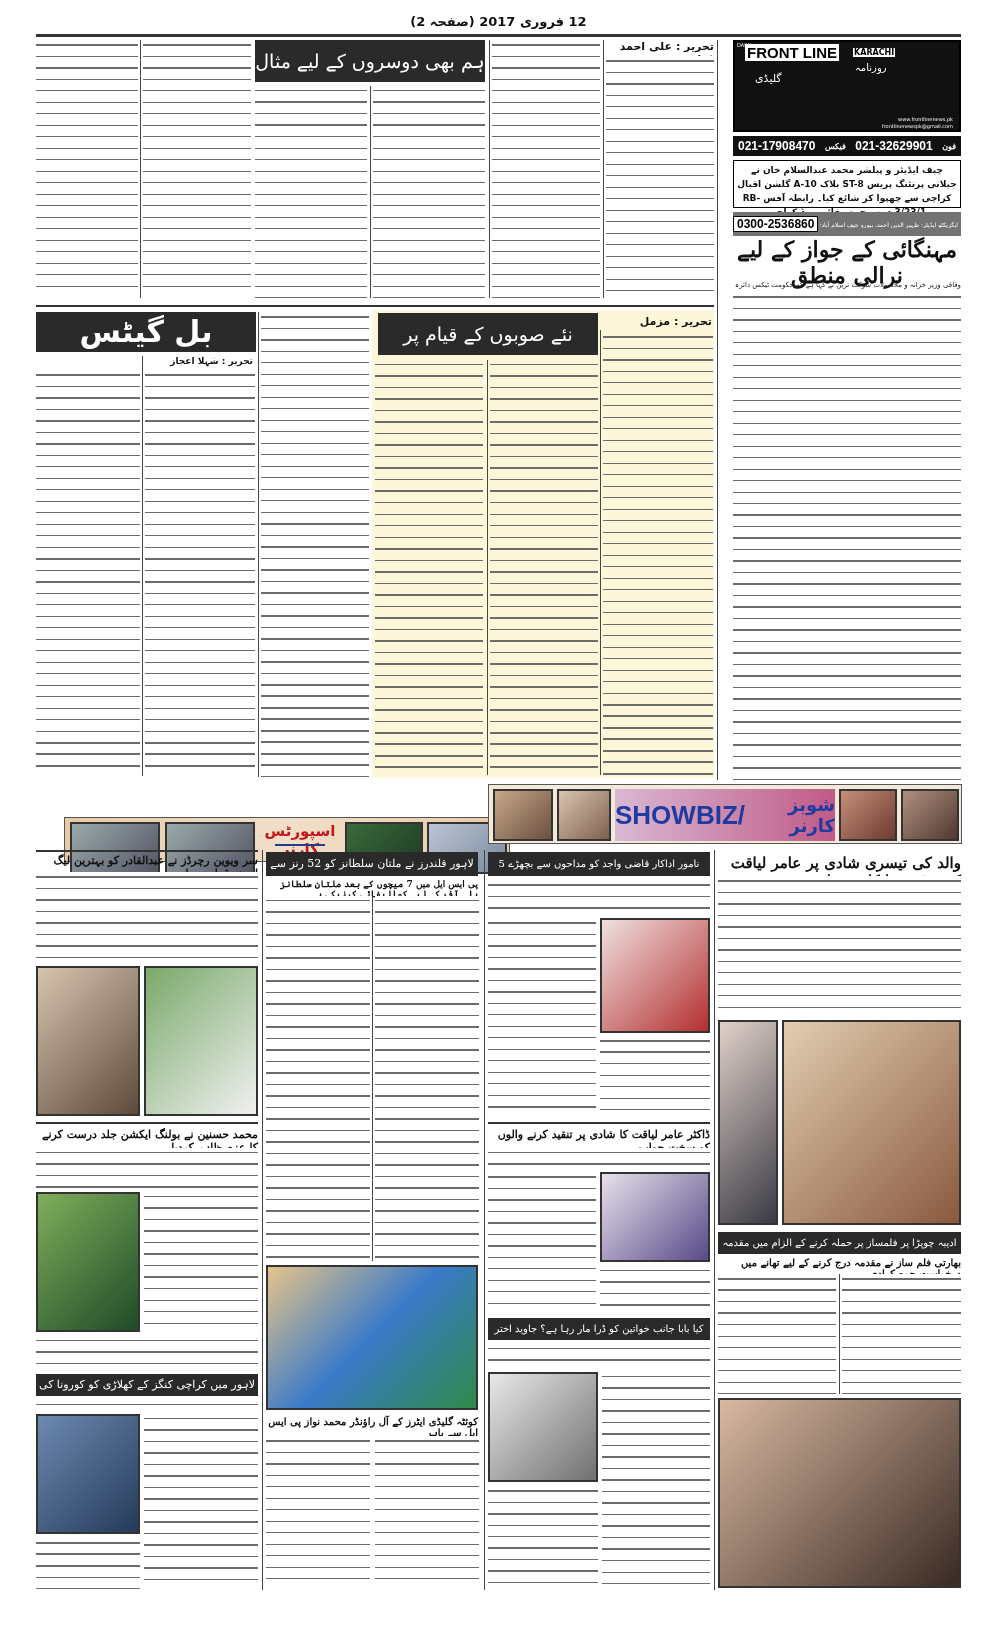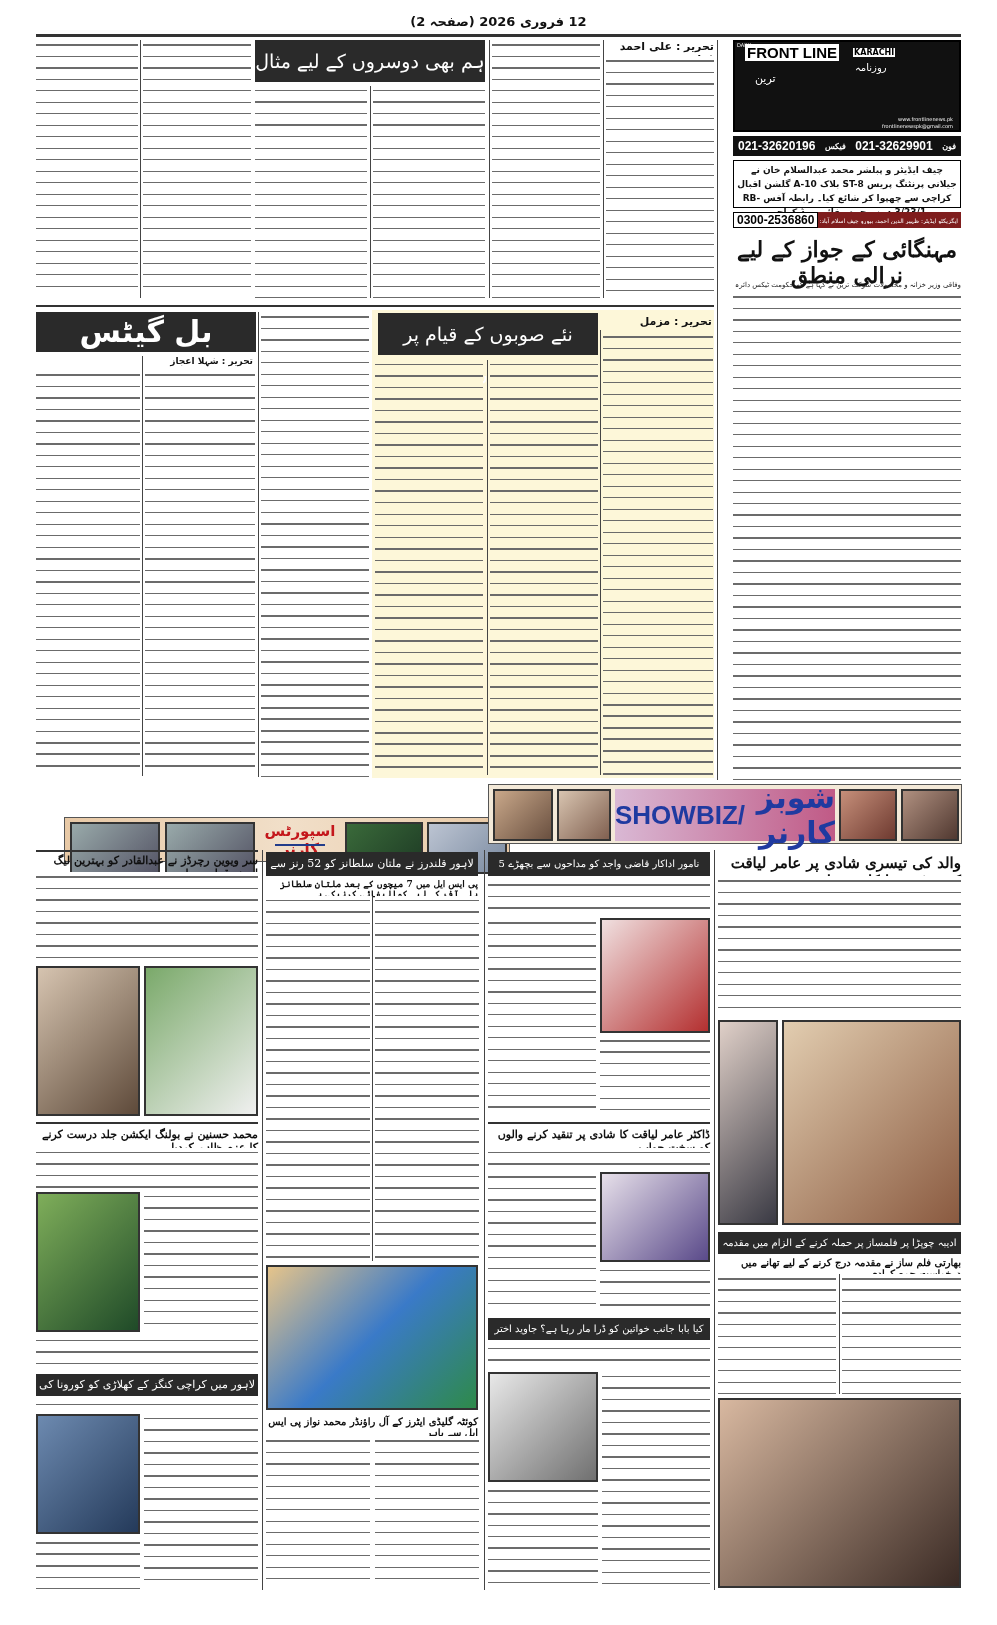--- a/index.html
+++ b/index.html
@@ -14,21 +14,21 @@
   .hrule { height: 2px; background: #333; }
   .blackhead { background: #2a2a2a; color: #fff; text-align: center; direction: rtl; font-family: "DejaVu Serif", serif; }
   .byline { font-size: 11px; font-weight: bold; direction: rtl; text-align: right; }
   .photo { background: linear-gradient(135deg,#9aa,#556); border: 2px solid #333; }
   .headline { direction: rtl; text-align: right; font-weight: bold; font-family: "DejaVu Serif", serif; }
   .masthead { background: #111; color: #fff; border: 2px solid #000; }
 </style>
 </head>
 <body>
 
-<div class="abs dateline">12 فروری 2026 (صفحہ 2)</div>
+<div class="abs dateline">12 فروری 2017 (صفحہ 2)</div>
 <div class="abs topline"></div>
 
 <div class="abs col stripe" style="left:36px;top:40px;width:102px;height:255px;"></div>
 <div class="abs vrule" style="left:140px;top:40px;height:258px;"></div>
 <div class="abs col stripe" style="left:143px;top:40px;width:108px;height:255px;"></div>
 
 <div class="abs blackhead" style="left:255px;top:40px;width:230px;height:42px;font-size:19px;line-height:42px;">ہم بھی دوسروں کے لیے مثال بنیں!</div>
 <div class="abs col stripe" style="left:255px;top:86px;width:112px;height:212px;"></div>
 <div class="abs vrule" style="left:370px;top:86px;height:212px;"></div>
 <div class="abs col stripe" style="left:373px;top:86px;width:112px;height:212px;"></div>
@@ -37,36 +37,36 @@
 <div class="abs col stripe" style="left:492px;top:40px;width:108px;height:258px;"></div>
 <div class="abs vrule" style="left:603px;top:40px;height:258px;"></div>
 <div class="abs byline" style="left:606px;top:40px;width:108px;">تحریر : علی احمد ڈھلوں</div>
 <div class="abs col stripe" style="left:606px;top:56px;width:108px;height:242px;"></div>
 
 <div class="abs vrule" style="left:717px;top:40px;height:740px;"></div>
 <div class="abs masthead" style="left:733px;top:40px;width:228px;height:92px;">
   <div style="position:absolute;left:2px;top:0;font-size:5px;color:#fff;">DAILY</div>
   <div style="position:absolute;left:10px;top:2px;font-size:15px;font-weight:bold;font-family:'Liberation Sans',sans-serif;background:#fff;color:#000;padding:0 2px;">FRONT LINE</div>
   <div style="position:absolute;left:118px;top:6px;font-size:8px;font-weight:bold;background:#fff;color:#000;padding:0 1px;">KARACHI</div>
-  <div style="position:absolute;left:20px;top:30px;font-size:11px;direction:rtl;">ترین</div>
+  <div style="position:absolute;left:20px;top:30px;font-size:11px;direction:rtl;">گلیڈی</div>
   <div style="position:absolute;left:120px;top:20px;font-size:10px;direction:rtl;">روزنامہ</div>
   <div style="position:absolute;right:6px;top:74px;font-size:5px;">www.frontlinenews.pk</div>
   <div style="position:absolute;right:6px;top:81px;font-size:5px;">frontlinenewspk@gmail.com</div>
 </div>
 <div class="abs" style="left:733px;top:136px;width:228px;height:20px;background:#111;color:#fff;font-size:12px;font-weight:bold;font-family:'Liberation Sans',sans-serif;display:flex;justify-content:space-between;align-items:center;padding:0 5px;direction:rtl;">
   <span style="font-size:8px;">فون</span>
   <span>021-32629901</span>
   <span style="font-size:8px;">فیکس</span>
-  <span>021-32620196</span>
+  <span>021-17908470</span>
 </div>
 <div class="abs" style="left:733px;top:160px;width:228px;height:48px;border:1px solid #000;font-size:9px;font-weight:bold;direction:rtl;text-align:center;padding:2px;line-height:14px;">
   <div>چیف ایڈیٹر و پبلشر محمد عبدالسلام خان نے جیلانی پرنٹنگ پریس ST-8 بلاک 10-A گلشن اقبال</div>
   <div>کراچی سے چھپوا کر شائع کیا۔ رابطہ آفس RB-3/23/1 دین محمد وفائی روڈ کراچی</div>
 </div>
-<div class="abs" style="left:733px;top:212px;width:228px;height:16px;background:#7f1d1d;color:#fff;display:flex;direction:rtl;align-items:center;">
+<div class="abs" style="left:733px;top:212px;width:228px;height:24px;background:#737373;color:#fff;display:flex;direction:rtl;align-items:center;">
   <span style="font-size:6px;flex:1;padding:0 3px;white-space:nowrap;overflow:hidden;">ایگزیکٹو ایڈیٹر: ظہیر الدین احمد، بیورو چیف اسلام آباد: سید ایم اے شاہ</span>
   <span style="font-size:12px;font-weight:bold;font-family:'Liberation Sans',sans-serif;background:#fff;color:#000;padding:0 3px;border:1px solid #000;">0300-2536860</span>
 </div>
 
 <div class="abs headline" style="left:733px;top:236px;width:228px;text-align:center;font-size:22px;">مہنگائی کے جواز کے لیے نرالی منطق</div>
 <div class="abs col" style="left:733px;top:280px;width:228px;height:12px;font-size:7px;white-space:nowrap;">وفاقی وزیر خزانہ و محصولات شوکت ترین نے کہا ہے کہ حکومت ٹیکس دائرہ کار کو وسیع کرنے</div>
 <div class="abs col stripe" style="left:733px;top:292px;width:228px;height:488px;"></div>
 
 <div class="abs hrule" style="left:36px;top:305px;width:678px;"></div>
 
@@ -94,21 +94,21 @@
   <div style="position:absolute;left:210px;top:26px;width:50px;height:2px;background:#223c8a;"></div>
   <div style="position:absolute;left:196px;top:34px;width:78px;text-align:center;font-size:14px;font-weight:bold;color:#c4171b;font-family:'DejaVu Serif',serif;">SPORTS</div>
   <div class="photo" style="position:absolute;left:280px;top:4px;width:78px;height:52px;background:linear-gradient(135deg,#3a6a3a,#1d3a24);"></div>
   <div class="photo" style="position:absolute;left:362px;top:4px;width:80px;height:52px;background:linear-gradient(135deg,#bcc4d2,#7a8aa0);"></div>
 </div>
 <div class="abs" style="left:488px;top:784px;width:474px;height:60px;background:#f3e9d8;border:1px solid #555;">
   <div class="photo" style="position:absolute;left:4px;top:4px;width:60px;height:52px;background:linear-gradient(135deg,#c9a88a,#6a5040);"></div>
   <div class="photo" style="position:absolute;left:68px;top:4px;width:54px;height:52px;background:linear-gradient(135deg,#d8c4b0,#806050);"></div>
   <div style="position:absolute;left:126px;top:4px;width:220px;height:52px;background:linear-gradient(90deg,#d9b8d4,#c05a86);display:flex;align-items:center;justify-content:center;gap:4px;">
     <span style="font-size:26px;font-weight:bold;color:#1f3aa0;font-family:'Liberation Sans',sans-serif;">SHOWBIZ/</span>
-    <span style="font-size:30px;font-weight:bold;color:#1f3aa0;direction:rtl;">شوبز کارنر</span>
+    <span style="font-size:18px;font-weight:bold;color:#1f3aa0;direction:rtl;">شوبز کارنر</span>
   </div>
   <div class="photo" style="position:absolute;left:350px;top:4px;width:58px;height:52px;background:linear-gradient(135deg,#c68f7a,#6e3a30);"></div>
   <div class="photo" style="position:absolute;left:412px;top:4px;width:58px;height:52px;background:linear-gradient(135deg,#b09080,#503830);"></div>
 </div>
 
 <div class="abs hrule" style="left:36px;top:850px;width:222px;"></div>
 <div class="abs headline" style="left:36px;top:854px;width:222px;font-size:11px;">سر ویوین رچرڈز نے عبدالقادر کو بہترین لیگ اسپنر قرار دیدیا</div>
 <div class="abs col stripe" style="left:36px;top:872px;width:222px;height:90px;"></div>
 <div class="abs photo" style="left:36px;top:966px;width:104px;height:150px;background:linear-gradient(135deg,#d6c4b0,#5e4a3a);"></div>
 <div class="abs photo" style="left:144px;top:966px;width:114px;height:150px;background:linear-gradient(135deg,#7aa96a,#f0f0f0);"></div>

